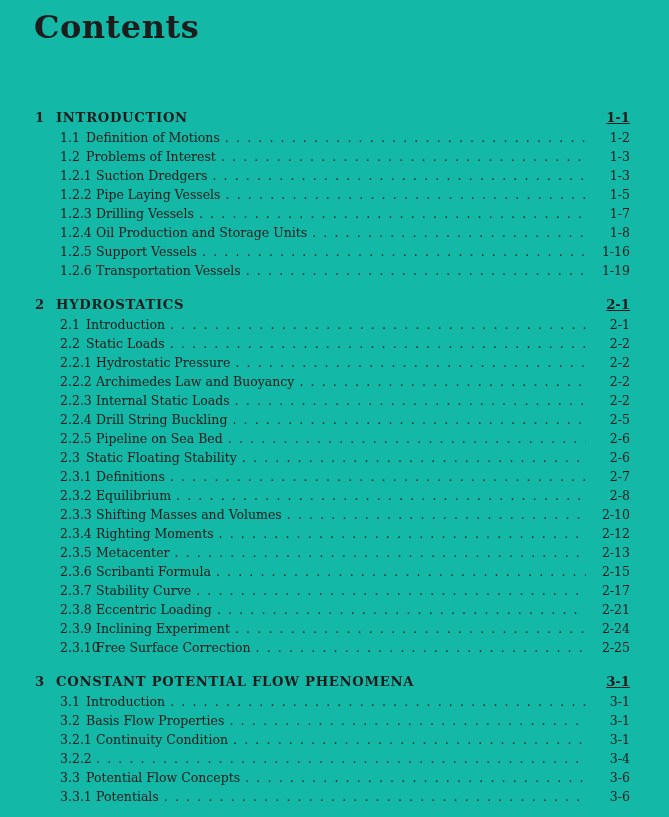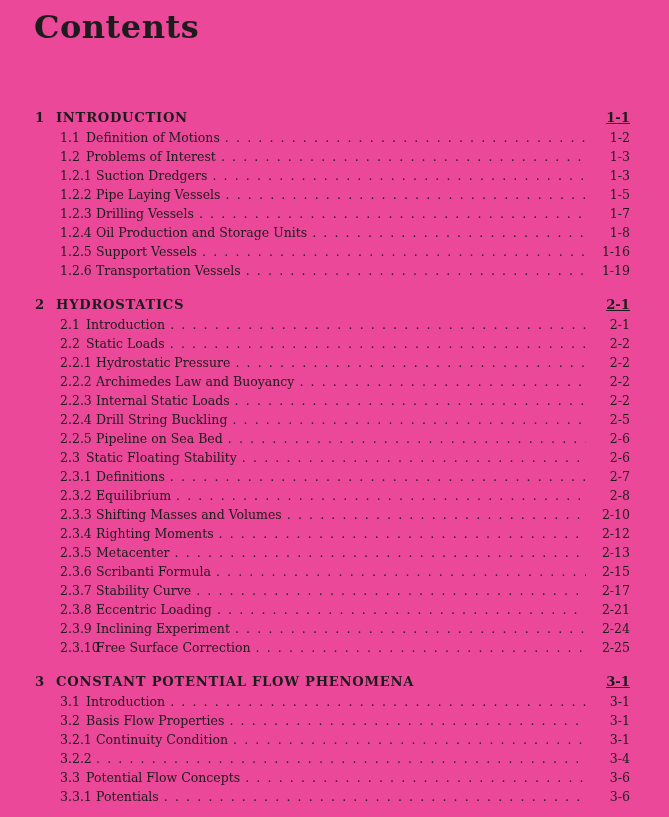--- a/index.html
+++ b/index.html
@@ -1,20 +1,20 @@
 <!DOCTYPE html>
 <html><head>
 <meta charset="utf-8">
 <style>
   html, body { margin: 0; padding: 0; background: #ffffff; }
   .page {
     position: relative;
     width: 669px;
     height: 817px;
-    background: #ec4899;
+    background: #14b8a6;
     font-family: "DejaVu Serif", serif;
     color: #1c1c1c;
     overflow: hidden;
   }
   .doc-title {
     margin: 0;
     position: absolute;
     left: 34px;
     top: 8px;
     font-size: 32px;

